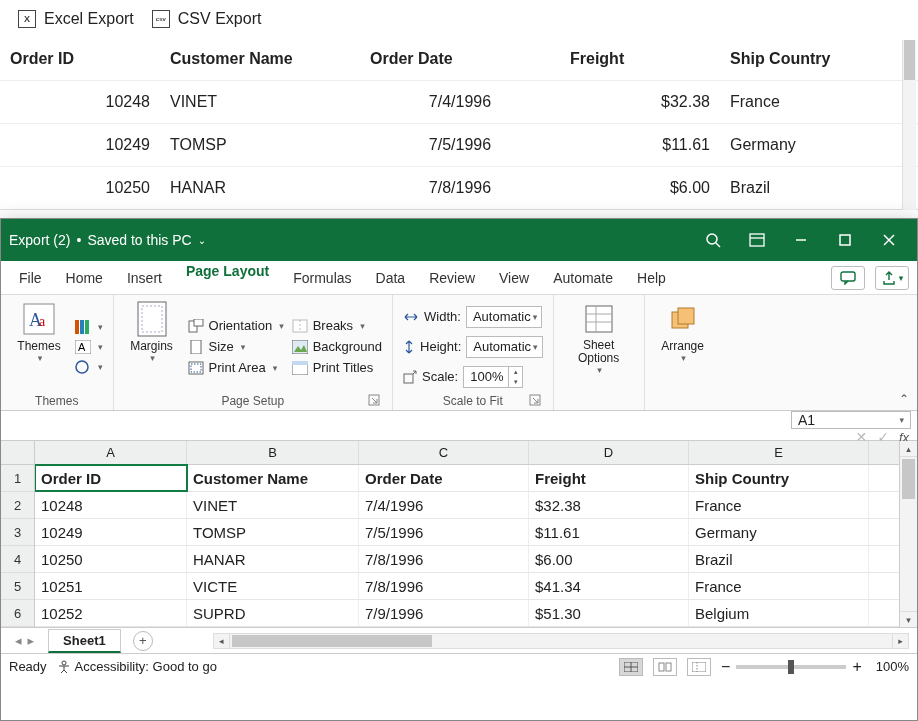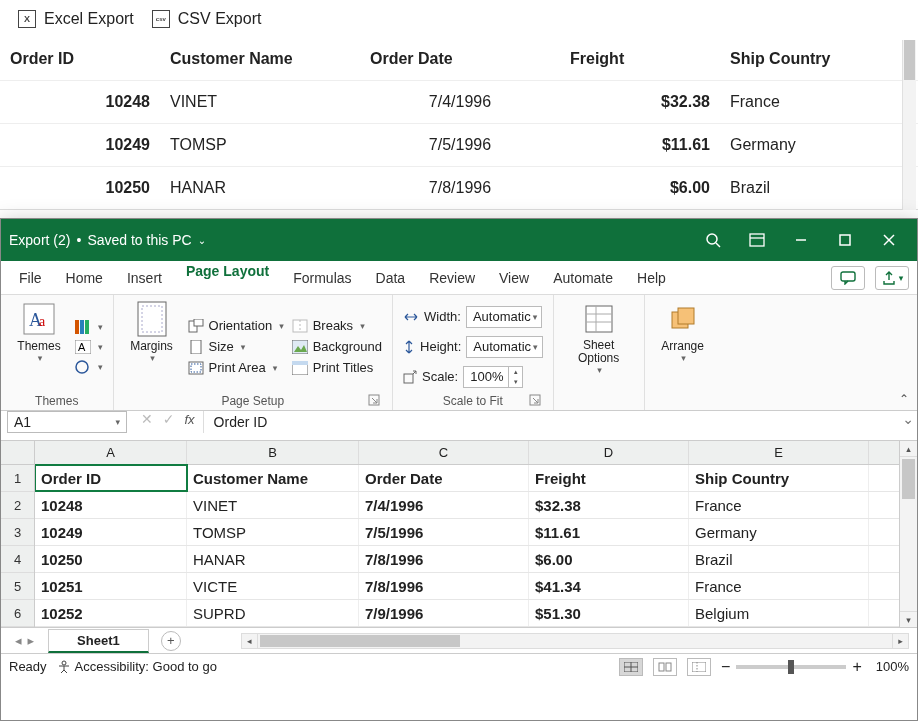--- a/index.html
+++ b/index.html
@@ -7,21 +7,21 @@
   .page { width:918px; height:721px; position:relative; overflow:hidden; background:#fff; }
 
   
   .webgrid { border-bottom:1px solid #ddd; }
   .toolbar { display:flex; padding:10px 18px; gap:18px; align-items:center; }
   .toolbar .btn { display:flex; align-items:center; gap:8px; font-size:16px; color:#222; cursor:pointer; }
   .toolbar .iconbox { width:18px; height:18px; border:1px solid #444; display:flex; align-items:center; justify-content:center; font-size:9px; font-weight:bold; color:#444; }
   table.grid { width:100%; border-collapse:collapse; font-size:16px; }
   table.grid th, table.grid td { padding:12px 10px; border-top:1px solid #eee; }
   table.grid thead th { font-weight:700; text-align:left; border-top:none; }
-  .right { text-align:right;font-weight:bold; }
+  .right { text-align:right; }
   .center { text-align:center; }
   .scroll-right { position:absolute; right:2px; top:40px; width:14px; height:170px; background:#f3f3f3; border-left:1px solid #e0e0e0;}
   .scroll-right .thumb { position:absolute; left:1px; top:0; width:11px; height:40px; background:#c7c7c7; }
 
   
   .excel { position:absolute; left:0; top:218px; width:918px; height:503px; border:1px solid #888; background:#fff; box-shadow:0 4px 20px rgba(0,0,0,0.25);}
   .titlebar { height:42px; background:#0f703b; color:#fff; display:flex; align-items:center; justify-content:space-between; padding:0 8px; font-size:14px;}
   .tb-left { display:flex; align-items:center; gap:10px; }
   .autosave { display:flex; align-items:center; gap:6px; font-size:14px;}
   .switch { width:34px; height:16px; border:1px solid #fff; border-radius:10px; position:relative; }
@@ -53,21 +53,21 @@
   .smallcol .item { display:flex; align-items:center; gap:5px; font-size:13px; color:#222; cursor:pointer; white-space:nowrap;}
   .disabled { color:#aaa; }
   .dd { font-size:9px; color:#666; margin-left:2px;}
   .selectish { border:1px solid #bbb; background:#fff; height:22px; display:flex; align-items:center; padding:0 4px 0 6px; font-size:13px; min-width:74px; justify-content:space-between;}
   .spinner { border:1px solid #bbb; background:#fff; height:22px; width:60px; display:flex; align-items:center; padding-left:6px; font-size:13px; position:relative;}
   .spinner .arrows { position:absolute; right:0; top:0; width:14px; height:100%; border-left:1px solid #bbb; display:flex; flex-direction:column;}
   .spinner .arrows div { flex:1; display:flex; align-items:center; justify-content:center; font-size:7px; color:#555;}
   .collapse-caret { position:absolute; right:8px; bottom:4px; font-size:12px; color:#555;}
 
   
-  .fbar { height:30px; display:flex; align-items:flex-start; border-bottom:1px solid #ccc; background:#fff; font-size:14px;}
+  .fbar { height:30px; display:flex; align-items:flex-end; border-bottom:1px solid #ccc; background:#fff; font-size:14px;flex-direction:column;}
   .namebox { width:120px; border:1px solid #bbb; margin:0 6px; height:22px; display:flex; align-items:center; padding:0 6px; justify-content:space-between;}
   .fx-sect { display:flex; align-items:center; gap:10px; color:#aaa; padding:0 8px;}
   .fx { font-style:italic; color:#555; font-size:13px;}
   .fval { flex:1; border-left:1px solid #ddd; height:22px; padding:0 10px; display:flex; align-items:center;}
   .fbar .expand { width:18px; text-align:center; color:#777;}
 
   
   .sheet { position:relative; height:186px; display:flex; }
   .rowhdrs { width:34px; background:#eef0ef; border-right:1px solid #ccc;}
   .rowhdrs div { height:27px; border-bottom:1px solid #ddd; font-size:13px; display:flex; align-items:center; justify-content:center; color:#333;}
@@ -81,21 +81,21 @@
   .colA{width:152px;} .colB{width:172px;} .colC{width:170px;} .colD{width:160px;} .colE{width:180px;}
   .active-cell { outline:2px solid #107c41; outline-offset:-1px;}
   .sheet-vscroll { width:18px; background:#f3f3f3; border-left:1px solid #ccc; position:relative;}
   .sheet-vscroll .up,.sheet-vscroll .down{height:16px;display:flex;align-items:center;justify-content:center;font-size:9px;color:#555;border-bottom:1px solid #ddd;}
   .sheet-vscroll .down{position:absolute;bottom:0;left:0;right:0;border-top:1px solid #ddd;border-bottom:none;}
   .sheet-vscroll .vthumb{position:absolute;left:2px;top:18px;width:13px;height:40px;background:#c7c7c7;}
 
   
   .tabsbar { height:26px; display:flex; align-items:center; border-top:1px solid #ccc; font-size:13px;}
   .tabsbar .nav { display:flex; gap:6px; padding:0 14px; color:#888;}
-  .tabsbar .sheet-tab { border:1px solid #ccc; border-bottom:2px solid #0f703b; padding:3px 28px; background:#fff; font-weight:600;}
+  .tabsbar .sheet-tab { border:1px solid #ccc; border-bottom:2px solid #0f703b; padding:3px 14px; background:#fff; font-weight:600;}
   .tabsbar .add { width:20px; height:20px; border:1px solid #bbb; border-radius:50%; margin-left:12px; display:flex; align-items:center; justify-content:center; color:#555;}
   .tabsbar .hscroll { flex:1; margin:0 8px 0 60px; height:16px; background:#f3f3f3; border:1px solid #ddd; position:relative;}
   .tabsbar .hscroll .lbtn,.tabsbar .hscroll .rbtn{position:absolute;top:0;width:16px;height:14px;display:flex;align-items:center;justify-content:center;font-size:9px;color:#555;background:#f3f3f3;}
   .tabsbar .hscroll .lbtn{left:0;border-right:1px solid #ddd;}
   .tabsbar .hscroll .rbtn{right:0;border-left:1px solid #ddd;}
   .tabsbar .hscroll .hthumb{position:absolute;left:18px;top:1px;height:12px;width:200px;background:#c7c7c7;}
 
   
   .status { height:26px; border-top:1px solid #ccc; display:flex; align-items:center; font-size:13px; padding:0 8px; gap:10px;}
   .status .spacer{flex:1;}

